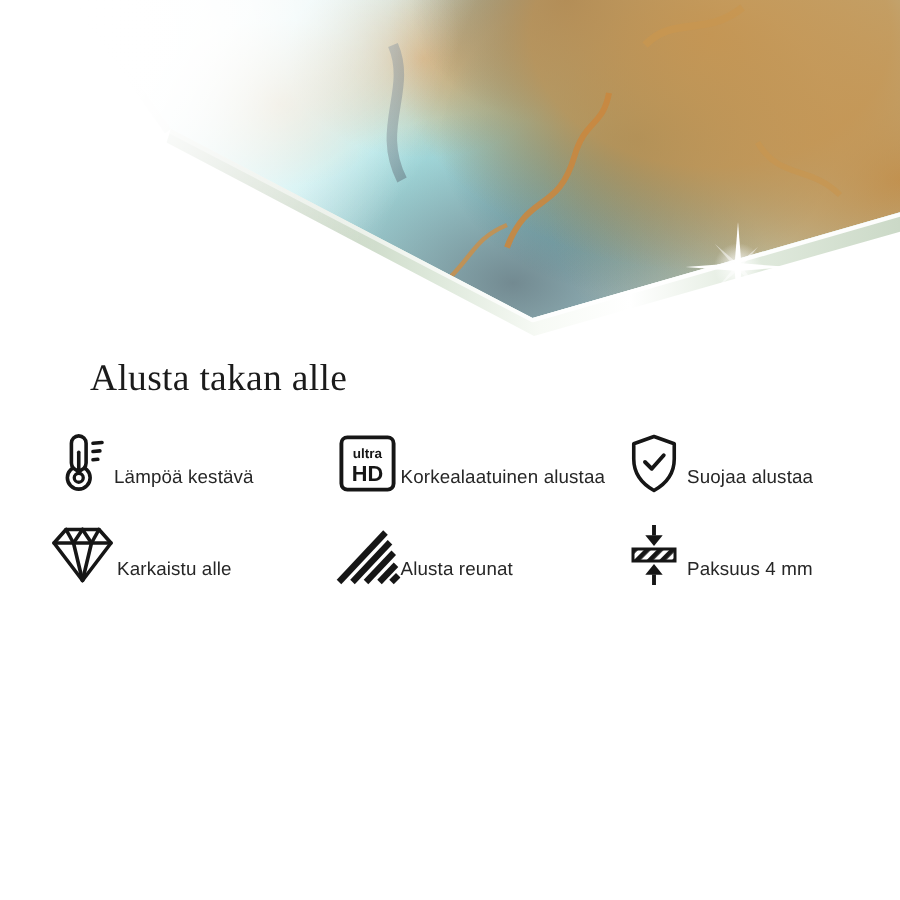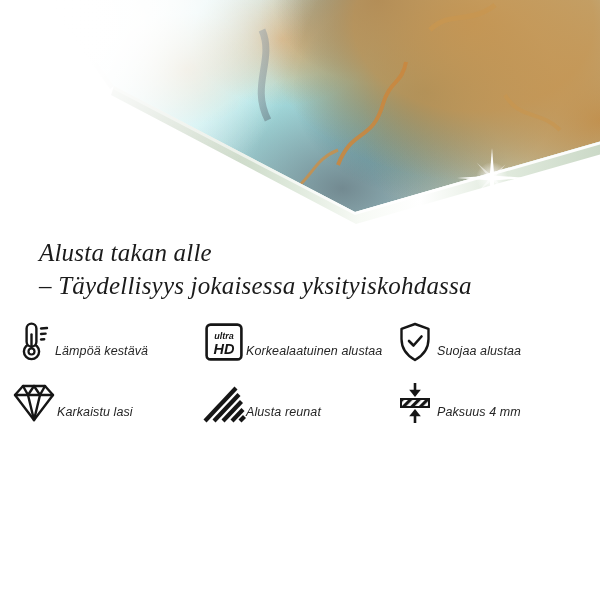--- a/index.html
+++ b/index.html
@@ -47,21 +47,21 @@
   }
   .hero-fade {
     inset:0; pointer-events:none;
     background:
       radial-gradient(420px 300px at 2% 12%, rgba(255,255,255,.98) 20%, rgba(255,255,255,0) 70%),
       linear-gradient(112deg, #ffffff 8%, rgba(255,255,255,.85) 18%, rgba(255,255,255,0) 46%);
   }
   .sparkle { left:457px; top:143px; width:70px; height:70px; }
 
   
-  .content { padding:0 30px 0 39px;font-style:italic; }
+  .content { padding:0 30px 0 60px; }
   .page-title {
     margin-top:6px;
     font-family:"Liberation Serif","DejaVu Serif",serif;
     font-weight:400; font-size:25px; line-height:33px;
     color:#1b1b1b; letter-spacing:.2px;
   }
   .page-title span { display:block; }
   .body-text {
     margin-top:13px; width:537px;
     font-size:13.5px; line-height:23.5px; color:#3e3e3e;
@@ -108,21 +108,20 @@
     </g>
     <polygon points="0,35 35,32.4 70,35 35,37.6" fill="#ffffff"></polygon>
     <polygon points="35,5 37.4,35 35,65 32.6,35" fill="#ffffff"></polygon>
   </svg>
 </div>
 
 <div class="content">
 
   <h1 class="page-title">
     <span>Alusta takan alle</span>
-    <span>– Täydellisyys jokaisessa yksityiskohdassa</span>
   </h1>
 
 
   <div class="features">
 
     <div class="feature">
       <div class="icon-box">
         <svg class="ico" width="44" height="44" viewBox="0 0 44 44">
           <circle cx="20.5" cy="31.5" r="7.6"></circle>
           <rect x="15.6" y="3.6" width="9.8" height="23" rx="4.9" fill="#ffffff"></rect>
@@ -163,21 +162,21 @@
           <polygon points="23,39 4,14 12,5 34,5 42,14"></polygon>
           <line x1="4" y1="14" x2="42" y2="14"></line>
           <line x1="12" y1="5" x2="17" y2="14"></line>
           <line x1="23" y1="5" x2="17" y2="14"></line>
           <line x1="23" y1="5" x2="29" y2="14"></line>
           <line x1="34" y1="5" x2="29" y2="14"></line>
           <line x1="17" y1="14" x2="23" y2="39"></line>
           <line x1="29" y1="14" x2="23" y2="39"></line>
         </svg>
       </div>
-      <div class="feature-label">Karkaistu lasi</div>
+      <div class="feature-label">Karkaistu alle</div>
     </div>
 
     <div class="feature">
       <div class="icon-box">
         <svg width="44" height="44" viewBox="0 0 44 44" stroke="#161616" stroke-width="4.2" stroke-linecap="butt">
           <line x1="3" y1="40" x2="34" y2="7"></line>
           <line x1="12" y1="40" x2="37" y2="13.5"></line>
           <line x1="21" y1="40" x2="39.5" y2="20.5"></line>
           <line x1="30" y1="40" x2="41" y2="28.5"></line>
           <line x1="38" y1="40" x2="42.5" y2="35.5"></line>

